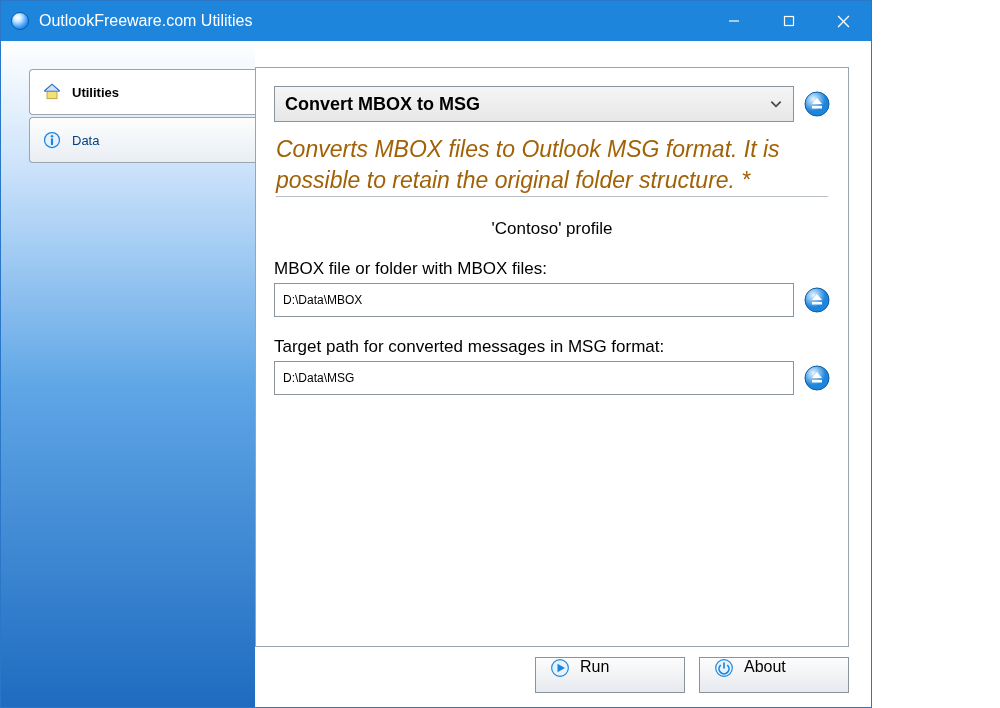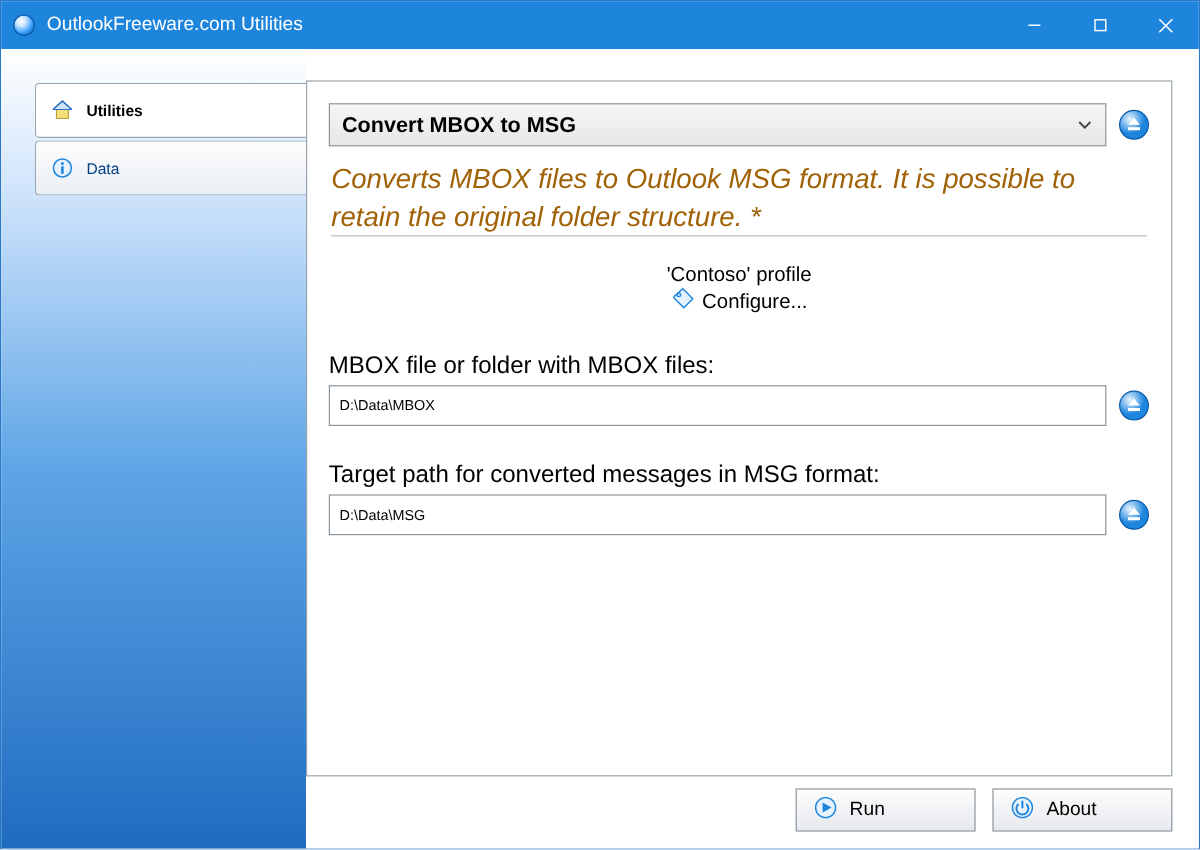--- a/index.html
+++ b/index.html
@@ -6,21 +6,21 @@
   body {
     margin: 0;
     font-family: "Segoe UI", Tahoma, sans-serif;
     font-size: 15px;
     background: #fff;
     width: 1000px;
     height: 708px;
     overflow: hidden;
   }
   .window {
-    width: 1000px;
+    width: 872px;
     height: 708px;
     background: #fff;
     border: 1px solid #2a76c7;
     display: flex;
     flex-direction: column;
   }
   .titlebar {
     height: 40px;
     background: #1e85dd;
     display: flex;
@@ -172,23 +172,23 @@
   .profile-label { font-size: 17px; }
   .cfglink {
     display: flex;
     align-items: center;
     gap: 6px;
     font-size: 17px;
     color: #000;
     cursor: pointer;
   }
   .field-label {
-    font-size: 20px;
+    font-size: 17px;
     margin-bottom: 4px;
-    margin-top: 14px;
+    margin-top: 4px;
   }
   .fieldrow {
     display: flex;
     align-items: center;
     gap: 10px;
     margin-bottom: 16px;
   }
   .textfield {
     flex: 1;
     height: 34px;
@@ -203,22 +203,22 @@
     justify-content: flex-end;
     gap: 14px;
     padding: 10px 0 0 0;
   }
   .btn {
     width: 150px;
     height: 36px;
     border: 1px solid #8a949c;
     background: linear-gradient(180deg,#fdfdfd,#e6e9ee);
     display: flex;
-    align-items: center;
-    padding: 16px 14px;
+    align-items: flex-start;
+    padding: 0 14px;
     gap: 10px;
     font-size: 16px;
     cursor: pointer;
   }
 </style>
 </head>
 <body>
 
 <div class="window">
   <div class="titlebar">
@@ -293,29 +293,20 @@
               <path d="M8 13 L13 7 L18 13 Z" fill="#fff"></path>
               <rect x="8" y="15" width="10" height="2.5" fill="#fff"></rect>
             </svg>
           </span>
         </div>
 
         <div class="desc">Converts MBOX files to Outlook MSG format. It is possible to retain the original folder structure. *</div>
 
         <div class="cfgrow">
           <span class="profile-label">'Contoso' profile</span>
-          <span class="cfglink">
-            <span>
-              <svg width="20" height="20" viewBox="0 0 24 24">
-                <path d="M3 10 L12 2 L22 12 L13 21 L3 11 Z" fill="#e6f3ff" stroke="#1e85dd" stroke-width="1.4"></path>
-                <circle cx="8" cy="8" r="1.8" fill="none" stroke="#1e85dd" stroke-width="1.4"></circle>
-              </svg>
-            </span>
-            <span>Configure...</span>
-          </span>
         </div>
 
         <div class="field-label">MBOX file or folder with MBOX files:</div>
         <div class="fieldrow">
           <input class="textfield" type="text" value="D:\Data\MBOX" style="">
           <span class="round-btn">
             <svg viewBox="0 0 26 26">
               <defs>
                   <radialGradient id="g2" cx="35%" cy="30%">
                     <stop offset="0%" stop-color="#e9f5ff"></stop>

